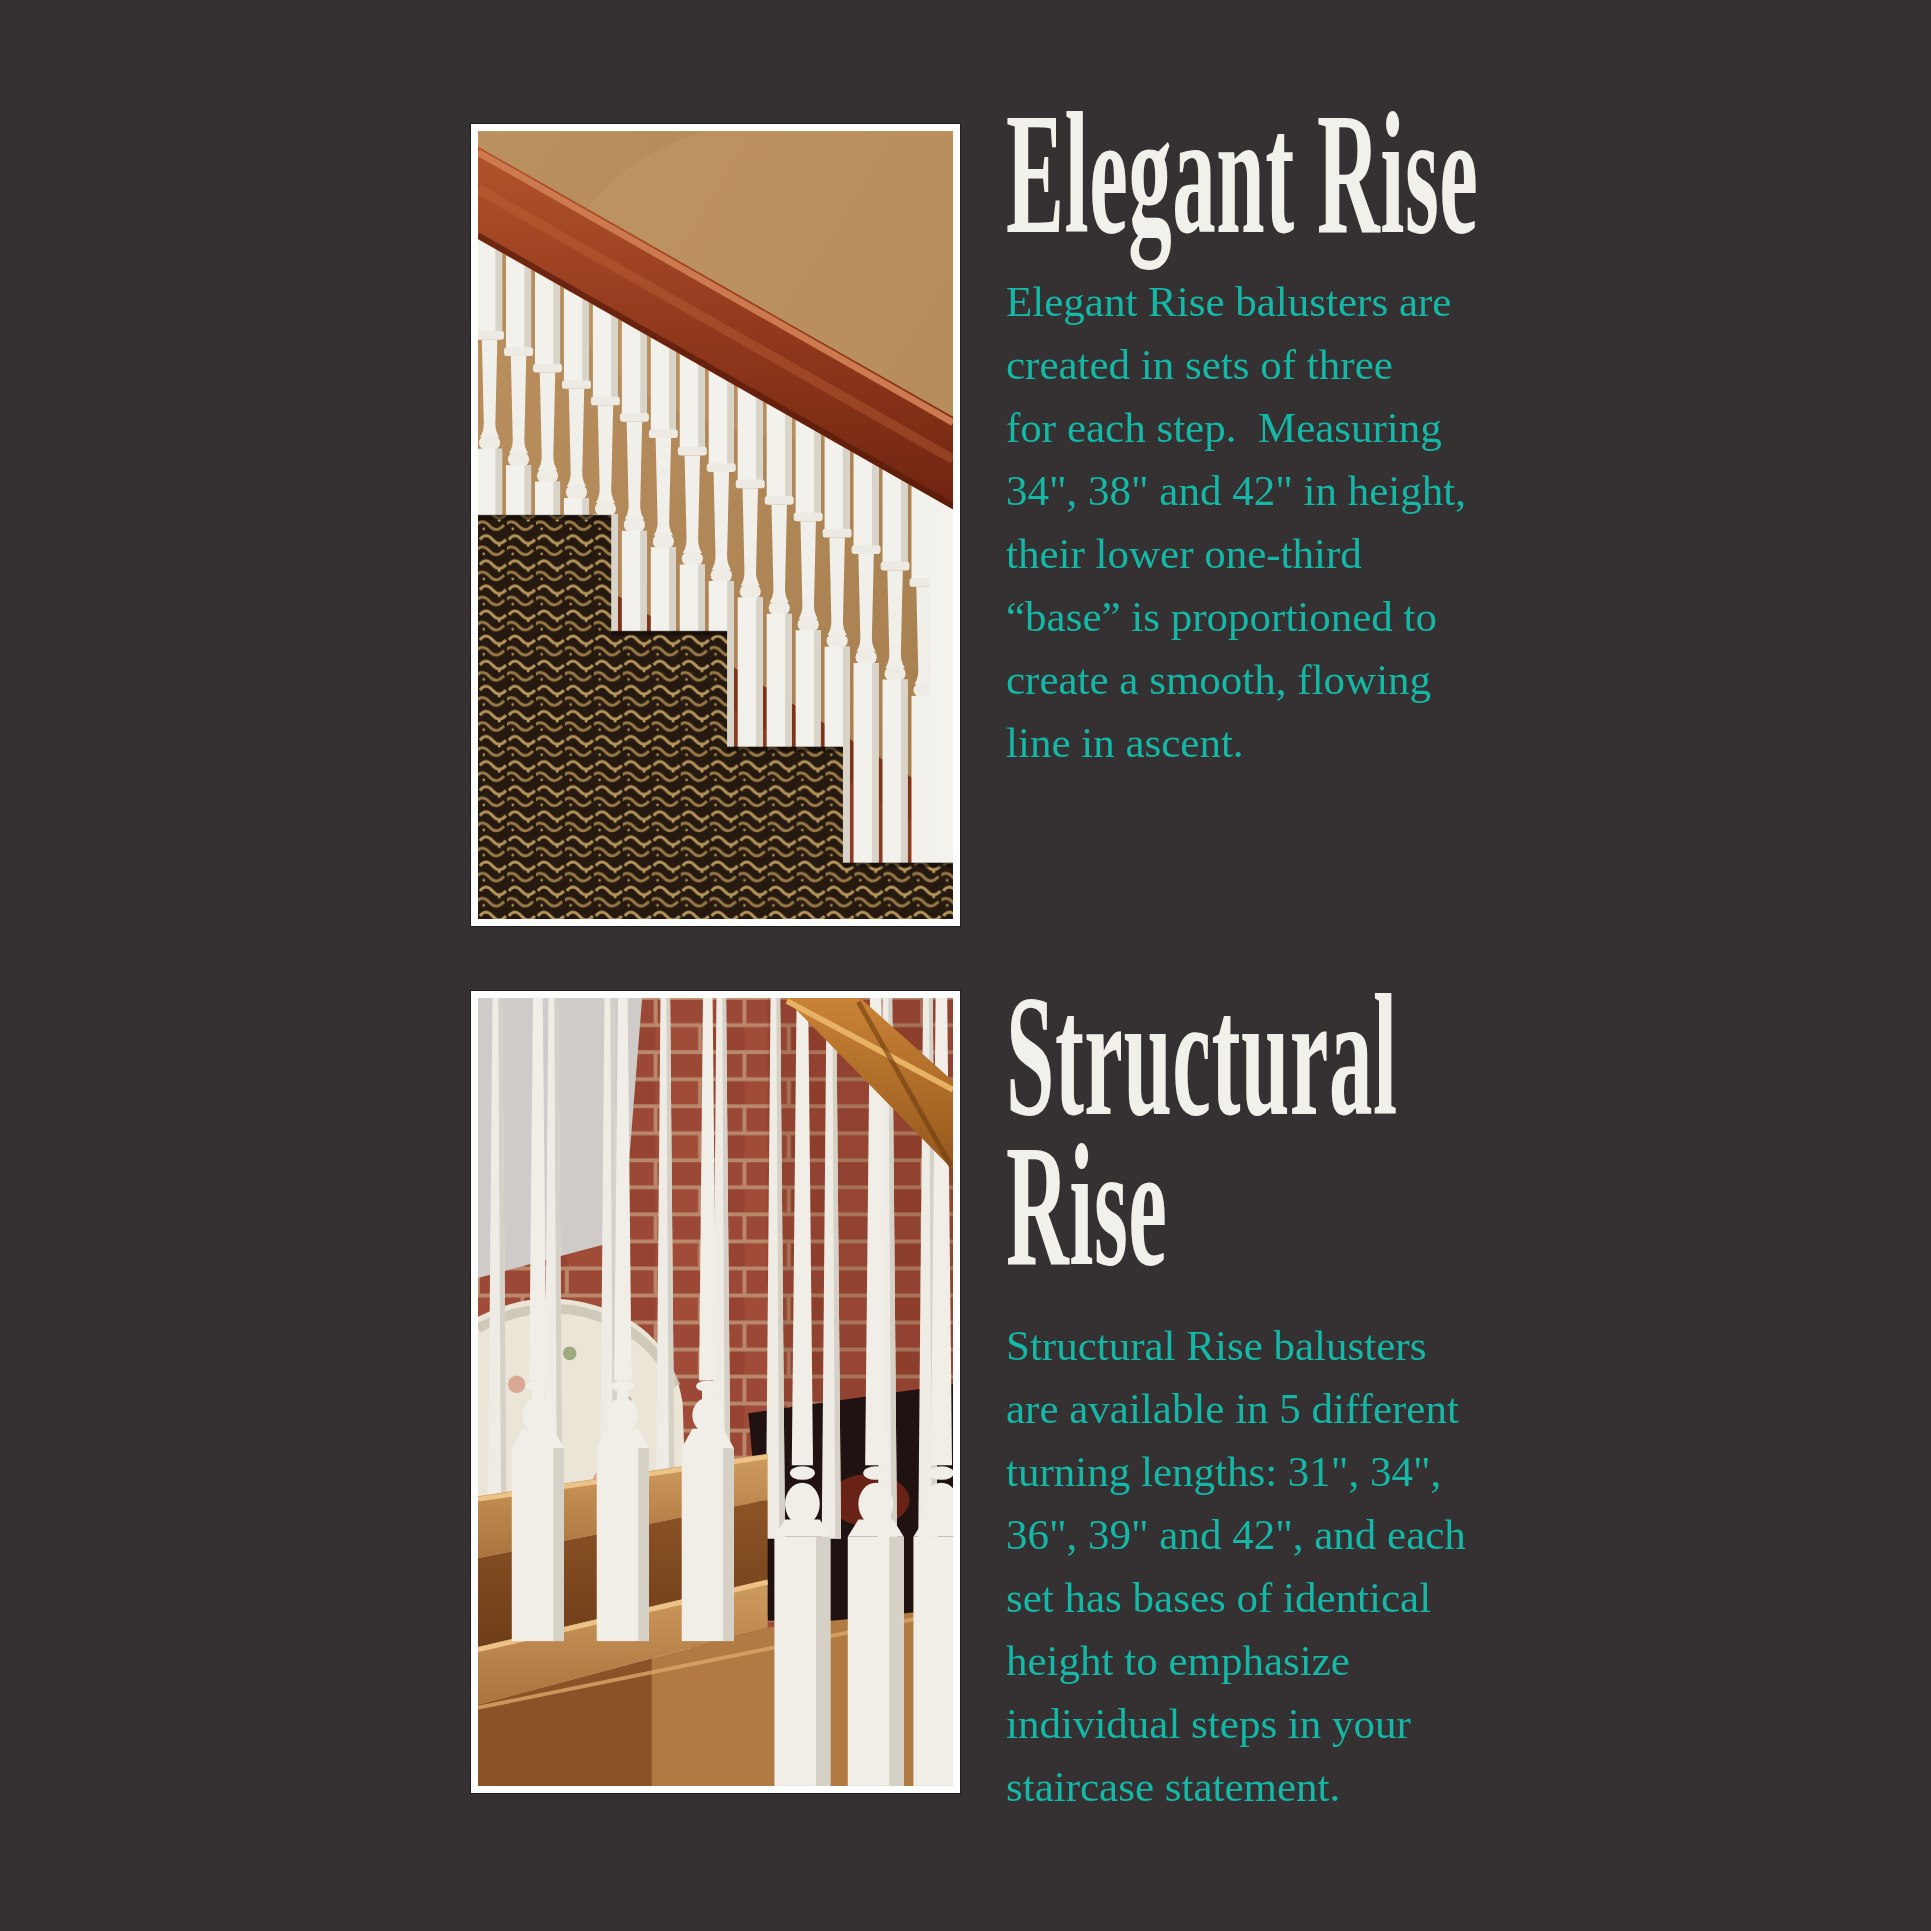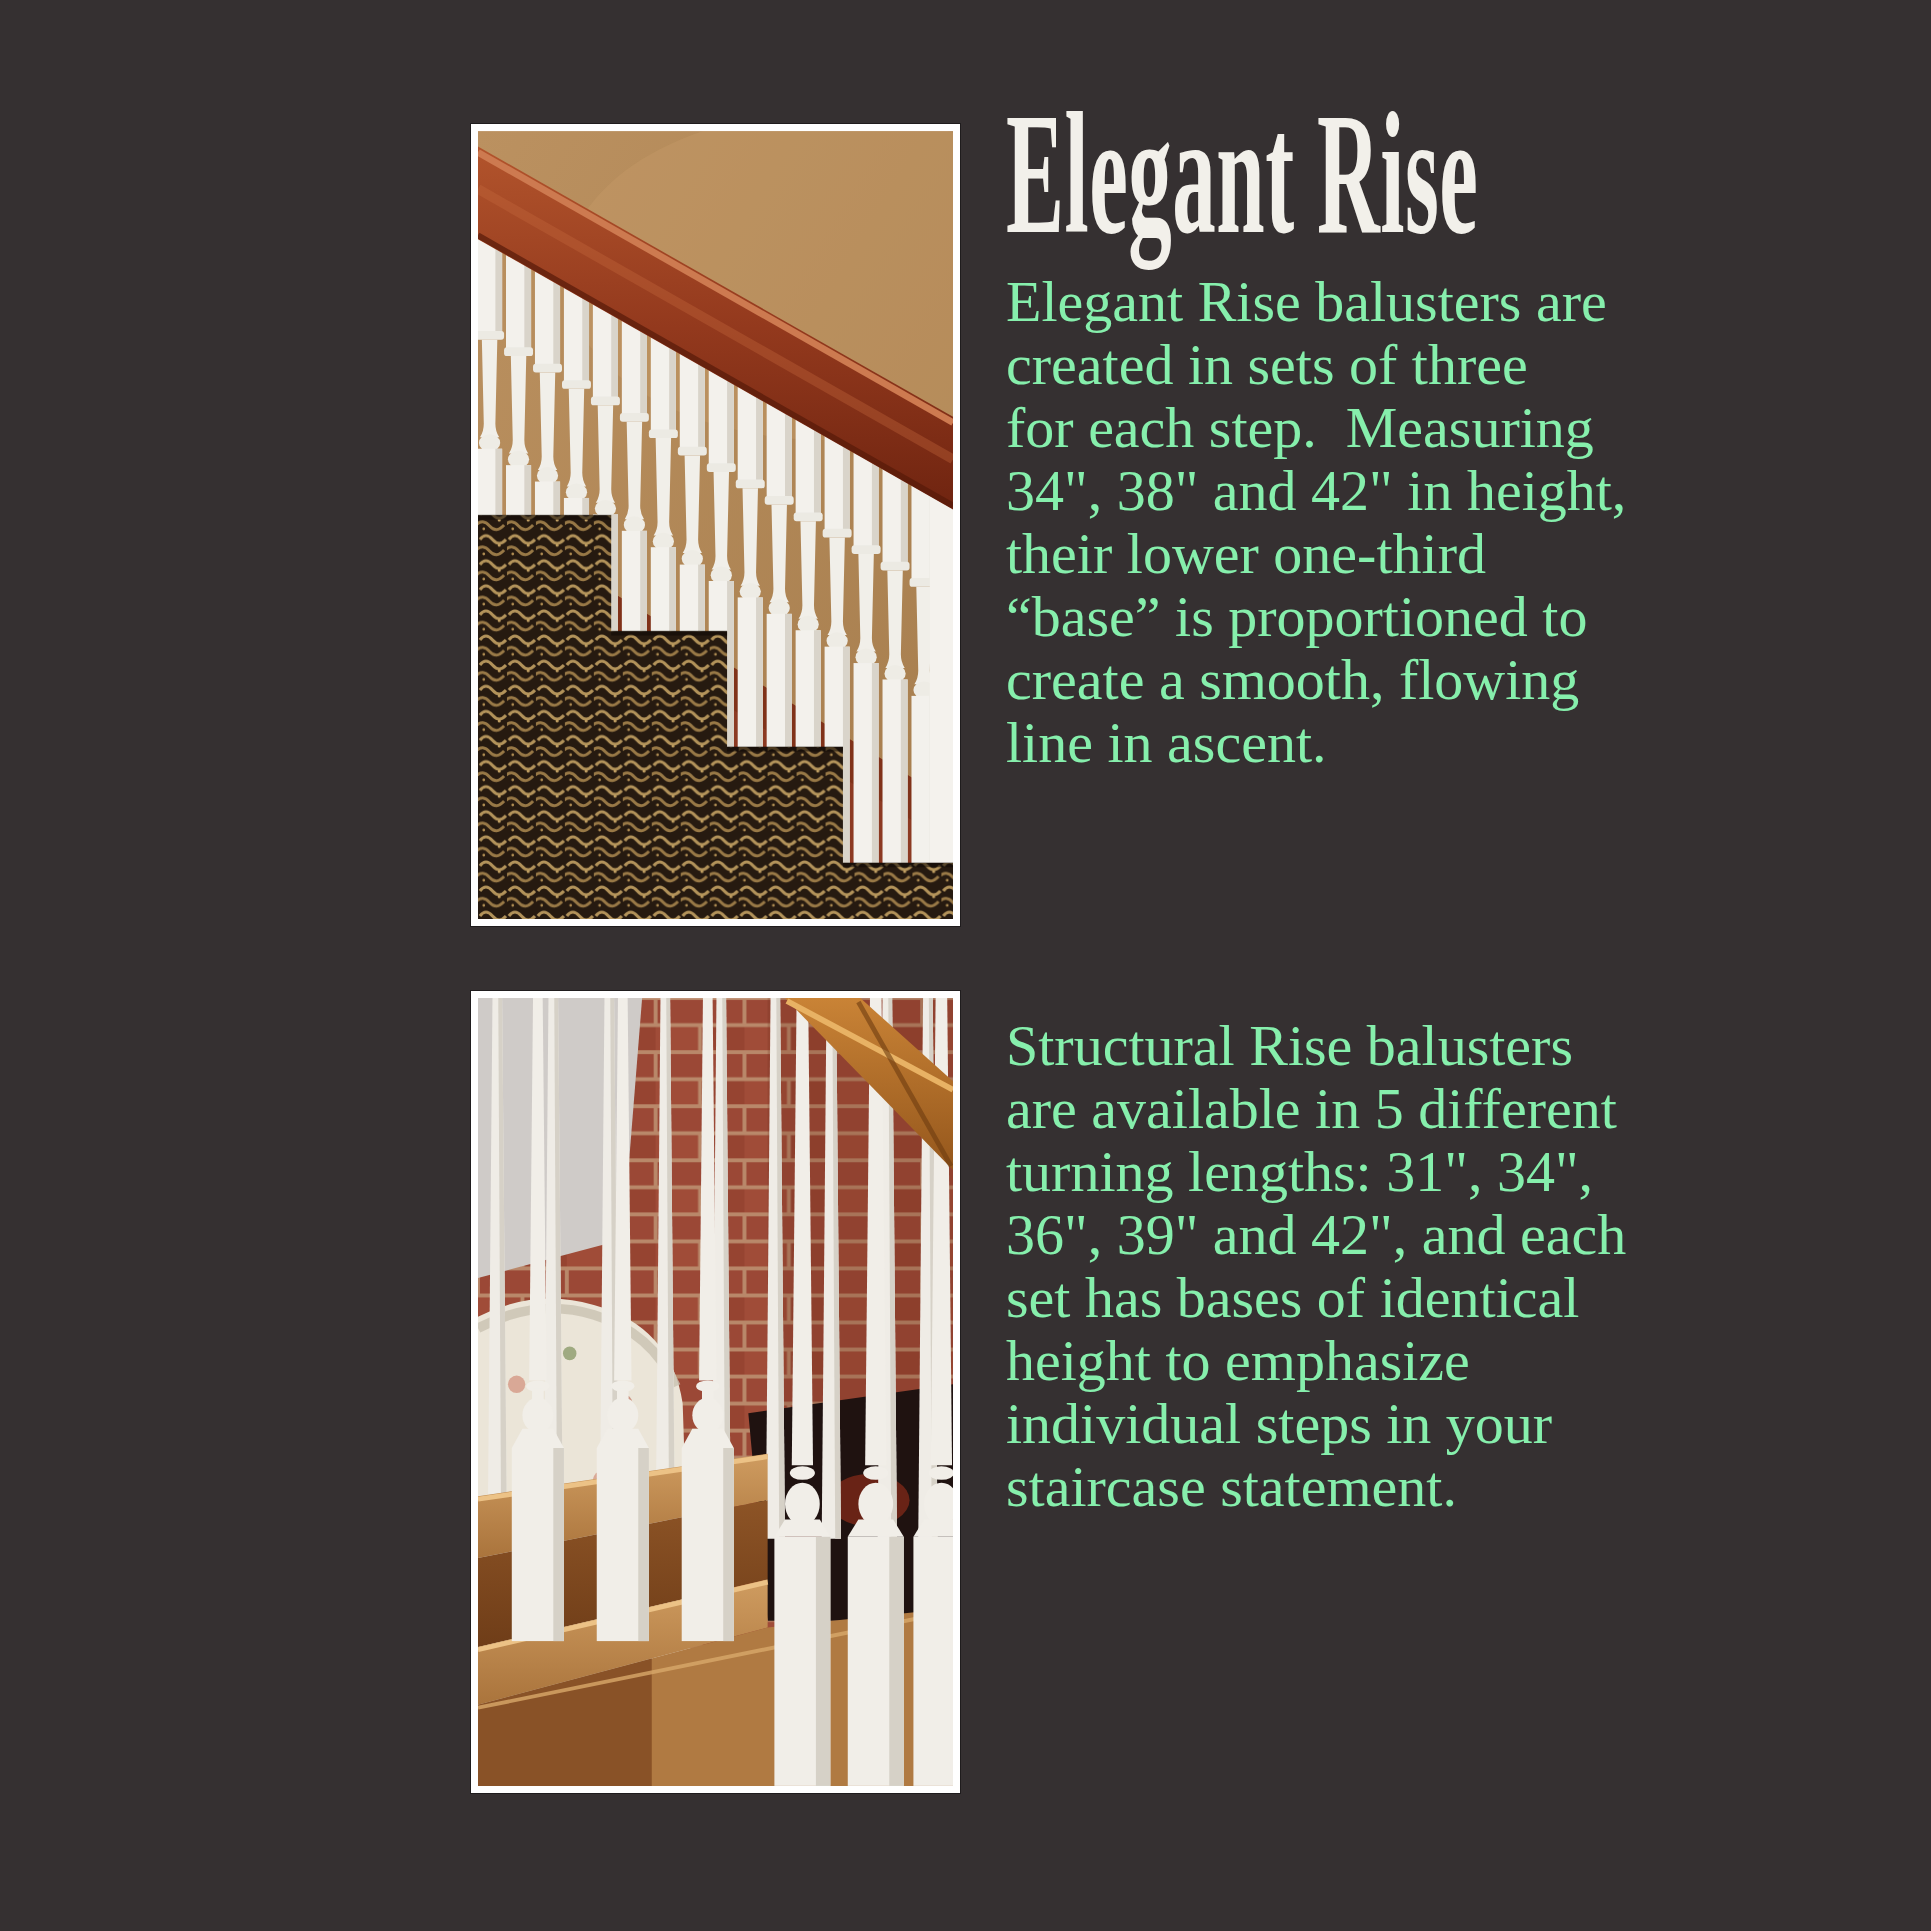--- a/index.html
+++ b/index.html
@@ -21,22 +21,22 @@
   #copy2{left:1006px;top:981px;}
   .title{
     margin:0;font-weight:bold;color:#f2f0ea;
     font-size:174px;line-height:150px;letter-spacing:1px;
   }
   .squeeze{
     display:inline-block;white-space:pre;
     transform:scaleX(0.5);transform-origin:0 0;
   }
   .body-text{
-    margin:21px 0 0 0;color:#86efac;
-    font-size:58px;line-height:63px;white-space:pre;
+    margin:21px 0 0 0;color:#14b8a6;
+    font-size:43px;line-height:63px;white-space:pre;
   }
   #copy2 .body-text{margin-top:33px;}
 </style>
 </head>
 <body>
 
 <div class="page">
 
   <figure class="photo-frame" id="fig1">
     <svg width="475" height="788" viewBox="0 0 492 816">
@@ -241,20 +241,22 @@
         </g>
       </g>
 
       <polygon points="318,0 396,0 492,86 492,178" fill="url(#railg2)"></polygon>
       <line x1="320" y1="3" x2="492" y2="95" stroke="#e8b264" stroke-width="6"></line>
       <line x1="394" y1="4" x2="490" y2="174" stroke="#6e3c10" stroke-width="5" opacity="0.6"></line>
     </svg>
   </figure>
 
   <div class="copy" id="copy2">
+    <h2 class="title"><span class="squeeze">Structural
+Rise</span></h2>
     <p class="body-text">Structural Rise balusters
 are available in 5 different
 turning lengths: 31", 34",
 36", 39" and 42", and each
 set has bases of identical
 height to emphasize
 individual steps in your
 staircase statement.</p>
   </div>
 

